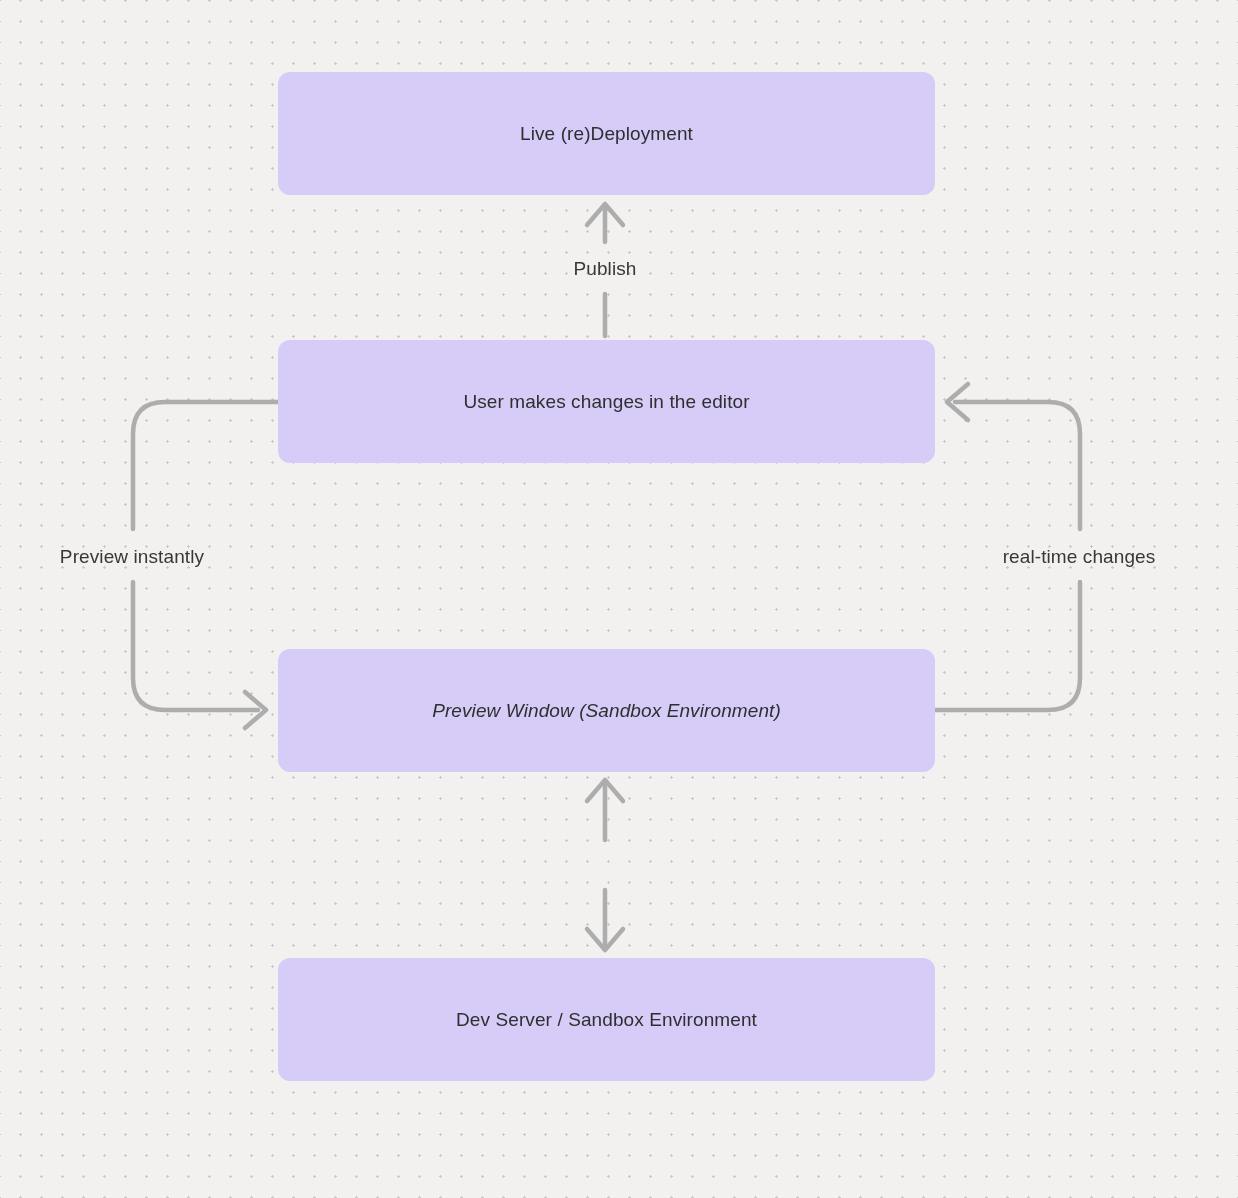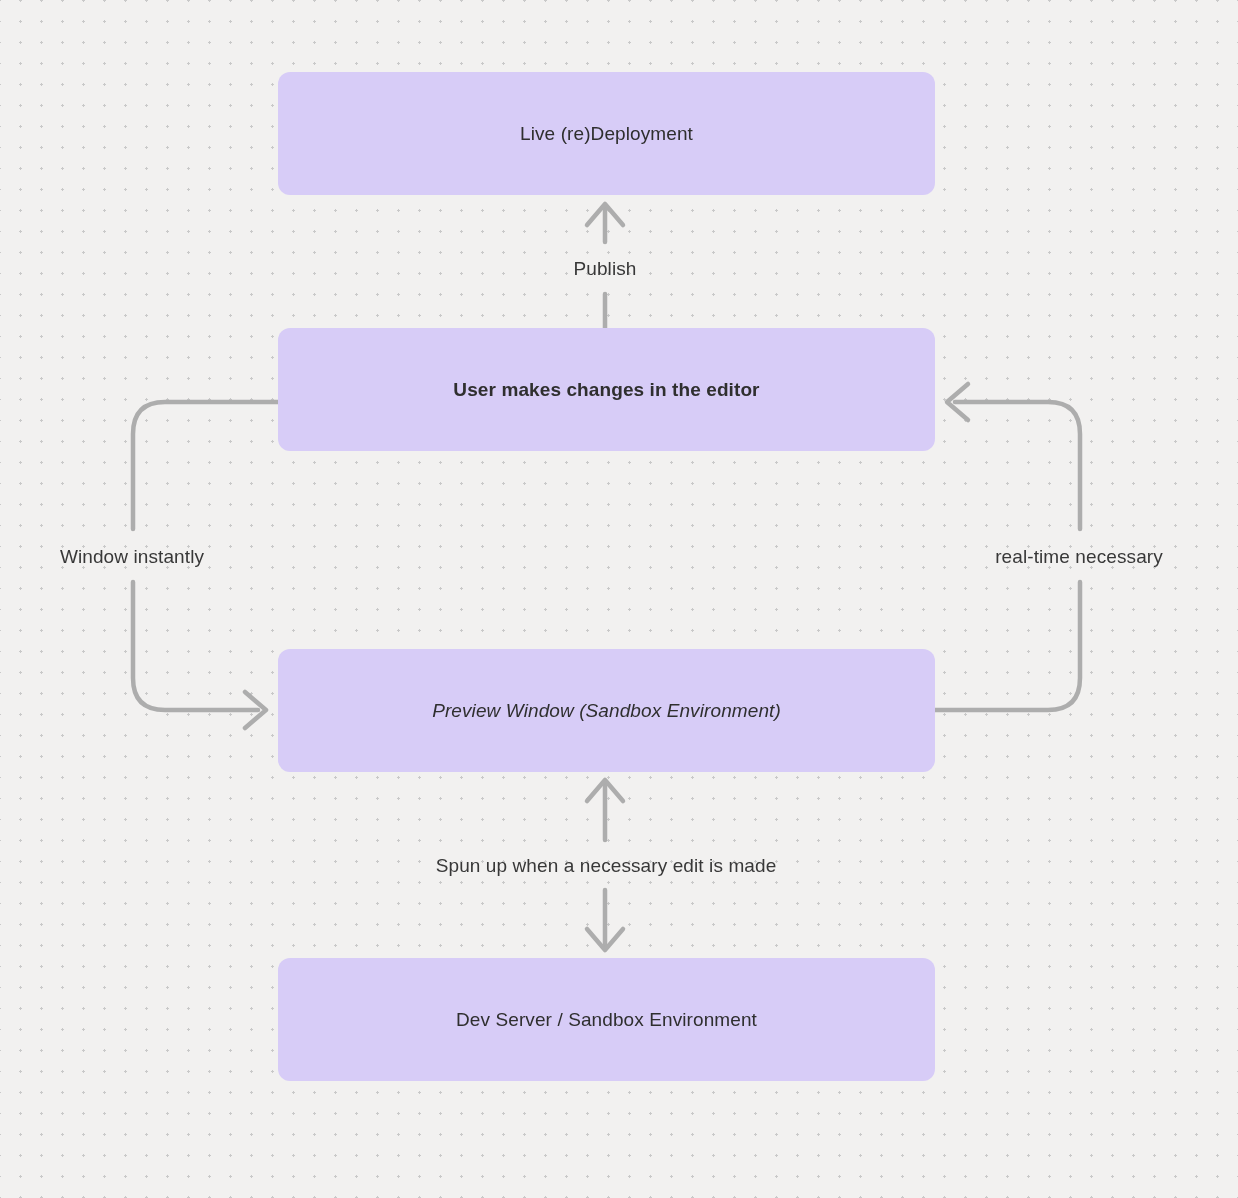--- a/index.html
+++ b/index.html
@@ -41,21 +41,21 @@
     left:278px;
     width:657px;height:123px;
     background:var(--node-fill);
     border-radius:12px;
     display:flex;align-items:center;justify-content:center;
     font-size:19px;
     color:var(--node-text);
     letter-spacing:.1px;
   }
   .node-1{top:72px;}
-  .node-2{top:328px;font-weight:bold;}
+  .node-2{top:340px;}
   .node-3{top:649px;font-style:italic;}
   .node-4{top:958px;align-items:center;}
   .edge-label{
     position:absolute;
     transform:translate(-50%,-50%);
     font-size:19px;
     color:var(--label-text);
     white-space:nowrap;
     letter-spacing:.1px;
   }
@@ -107,17 +107,16 @@
 
   <div class="node node-3">
     <span>Preview Window (Sandbox Environment)</span>
   </div>
 
   <div class="node node-4">
     <span>Dev Server / Sandbox Environment</span>
   </div>
 
   <div class="edge-label label-publish">Publish</div>
-  <div class="edge-label label-updates">Window instantly</div>
-  <div class="edge-label label-feedback">real-time necessary</div>
-  <div class="edge-label label-spunup">Spun up when a necessary edit is made</div>
+  <div class="edge-label label-updates">Preview instantly</div>
+  <div class="edge-label label-feedback">real-time changes</div>
 
 </div>
 
 </body></html>

